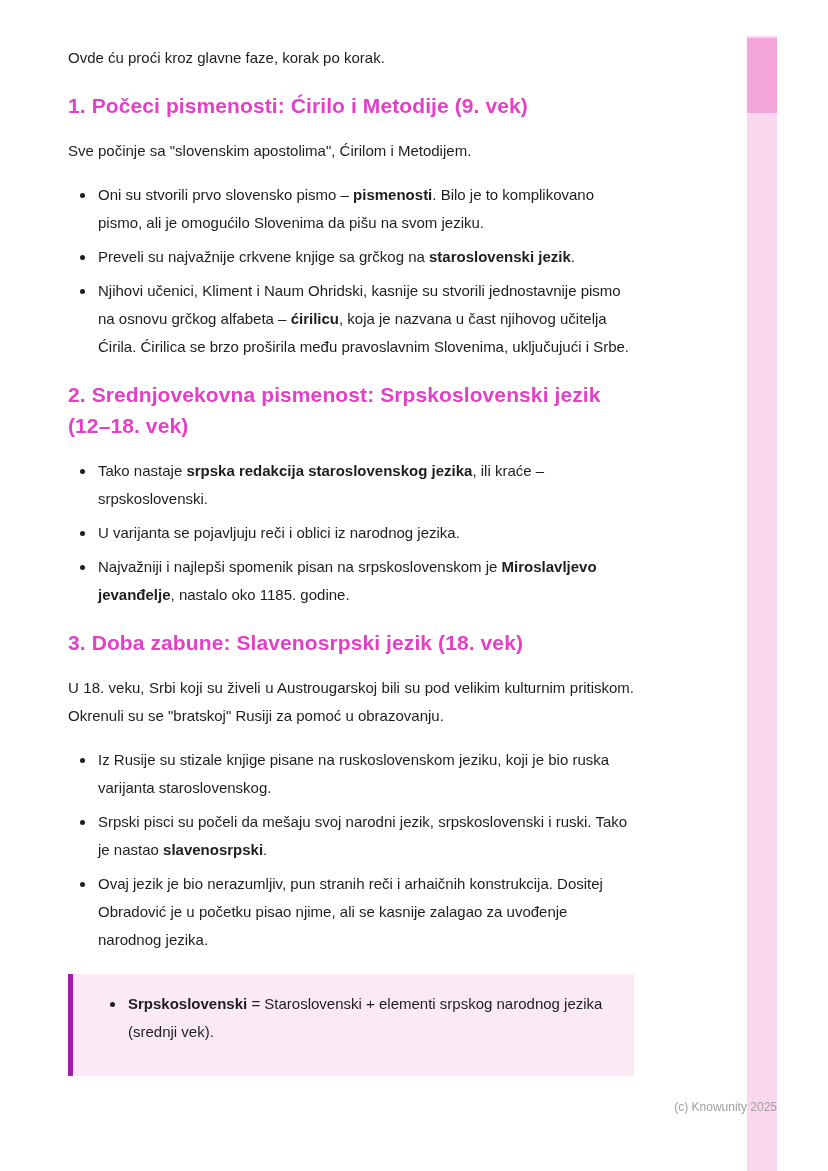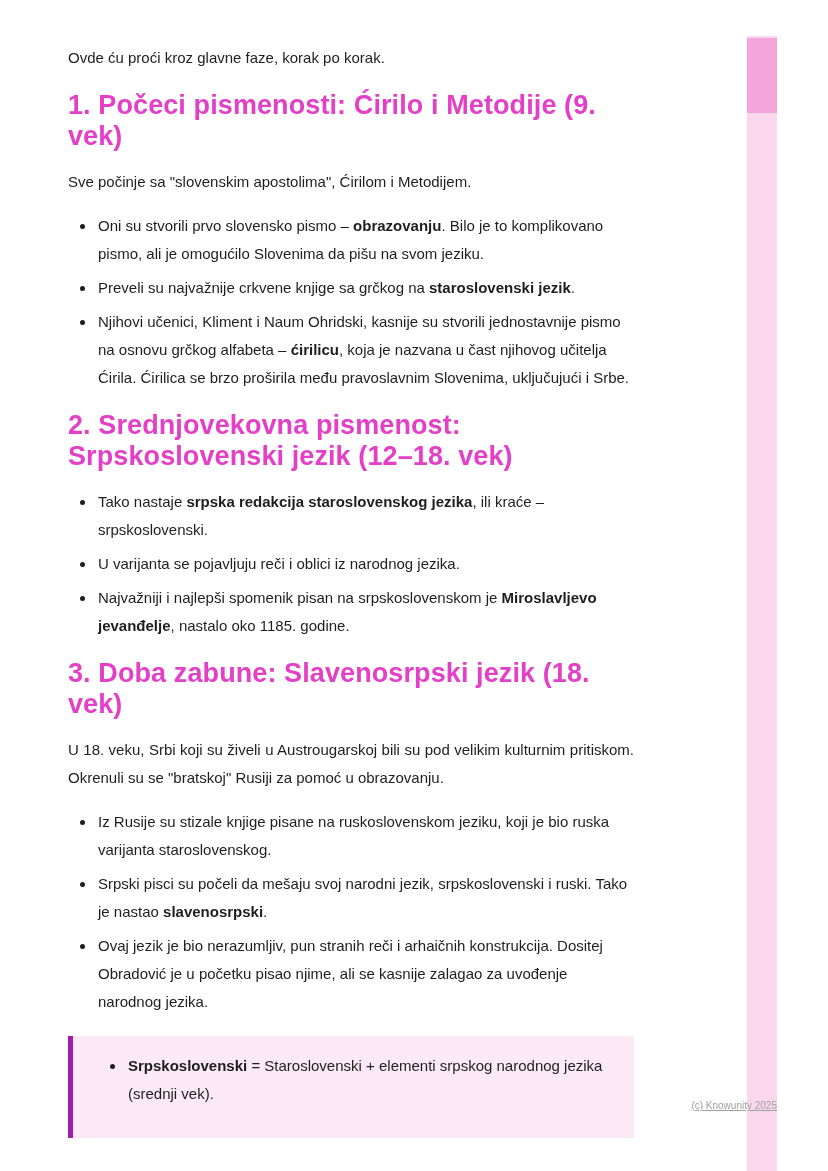--- a/index.html
+++ b/index.html
@@ -1,41 +1,41 @@
 <!DOCTYPE html>
 <html style="--heading-color: #e33fc7; --text-color: #1e1e1e; --callout-bg: #fce9f6; --callout-border: #a21caf; --strip-bg: #fbd7ee; --strip-thumb: #f3a4da; --watermark-color: #a0a0a0;"><head>
 <meta charset="utf-8">
 <style>
   html,body{margin:0;padding:0;background:#ffffff;}
   body{font-family:"Liberation Sans","DejaVu Sans",sans-serif;}
   .page{position:relative;width:828px;height:1171px;margin:0 auto;background:#ffffff;overflow:hidden;border-radius:30px;}
   .content{position:absolute;left:68px;top:44px;width:566px;font-size:15px;line-height:28px;color:var(--text-color,#1e1e1e);}
   .content p.para{margin:0 0 16px 0;}
   .content p.para.justify{text-align:justify;}
-  h2.sec-heading{font-size:27px;line-height:31px;font-weight:700;color:var(--heading-color,#e33fc7);margin:18px 0 16px 0;letter-spacing:.1px;}
+  h2.sec-heading{font-size:21px;line-height:31px;font-weight:700;color:var(--heading-color,#e33fc7);margin:18px 0 16px 0;letter-spacing:.1px;}
   ul.bullets{list-style:disc;margin:0 0 16px 0;padding:0 0 0 28px;}
   ul.bullets li{margin:0 0 6px 0;padding-left:2px;}
   strong{font-weight:700;}
   .callout{margin-top:20px;background:var(--callout-bg,#fce9f6);border-left:5px solid var(--callout-border,#a21caf);padding:16px 24px 24px 27px;}
   .callout p.callout-title{margin:0 0 6px 0;}
   .callout ul.bullets{margin:0;padding-left:26px;}
   .strip{position:absolute;left:747px;top:36px;width:30px;height:1135px;background:var(--strip-bg,#fbd7ee);}
   .strip-thumb{position:absolute;left:0;top:2px;width:100%;height:75px;background:var(--strip-thumb,#f3a4da);}
-  .watermark{position:absolute;right:51px;top:1100px;font-size:10px;color:var(--watermark-color,#a0a0a0);z-index:5;text-decoration:underline;}
+  .watermark{position:absolute;right:51px;top:1100px;font-size:12px;color:var(--watermark-color,#a0a0a0);z-index:5;}
 </style>
 </head>
 <body>
 
 <div class="page">
   <div class="content" id="content">
       <p class="para">Ovde ću proći kroz glavne faze, korak po korak.</p>
       <h2 class="sec-heading">1. Počeci pismenosti: Ćirilo i Metodije (9. vek)</h2>
       <p class="para">Sve počinje sa "slovenskim apostolima", Ćirilom i Metodijem.</p>
       <ul class="bullets">
-        <li>Oni su stvorili prvo slovensko pismo – <strong>obrazovanju</strong>. Bilo je to komplikovano pismo, ali je omogućilo Slovenima da pišu na svom jeziku.</li>
+        <li>Oni su stvorili prvo slovensko pismo – <strong>pismenosti</strong>. Bilo je to komplikovano pismo, ali je omogućilo Slovenima da pišu na svom jeziku.</li>
         <li>Preveli su najvažnije crkvene knjige sa grčkog na <strong>staroslovenski jezik</strong>.</li>
         <li>Njihovi učenici, Kliment i Naum Ohridski, kasnije su stvorili jednostavnije pismo na osnovu grčkog alfabeta – <strong>ćirilicu</strong>, koja je nazvana u čast njihovog učitelja Ćirila. Ćirilica se brzo proširila među pravoslavnim Slovenima, uključujući i Srbe.</li>
       </ul>
       <h2 class="sec-heading">2. Srednjovekovna pismenost: Srpskoslovenski jezik (12–18. vek)</h2>
       <ul class="bullets">
         <li>Tako nastaje <strong>srpska redakcija staroslovenskog jezika</strong>, ili kraće – srpskoslovenski.</li>
         <li>U varijanta se pojavljuju reči i oblici iz narodnog jezika.</li>
         <li>Najvažniji i najlepši spomenik pisan na srpskoslovenskom je <strong>Miroslavljevo jevanđelje</strong>, nastalo oko 1185. godine.</li>
       </ul>
       <h2 class="sec-heading">3. Doba zabune: Slavenosrpski jezik (18. vek)</h2>

